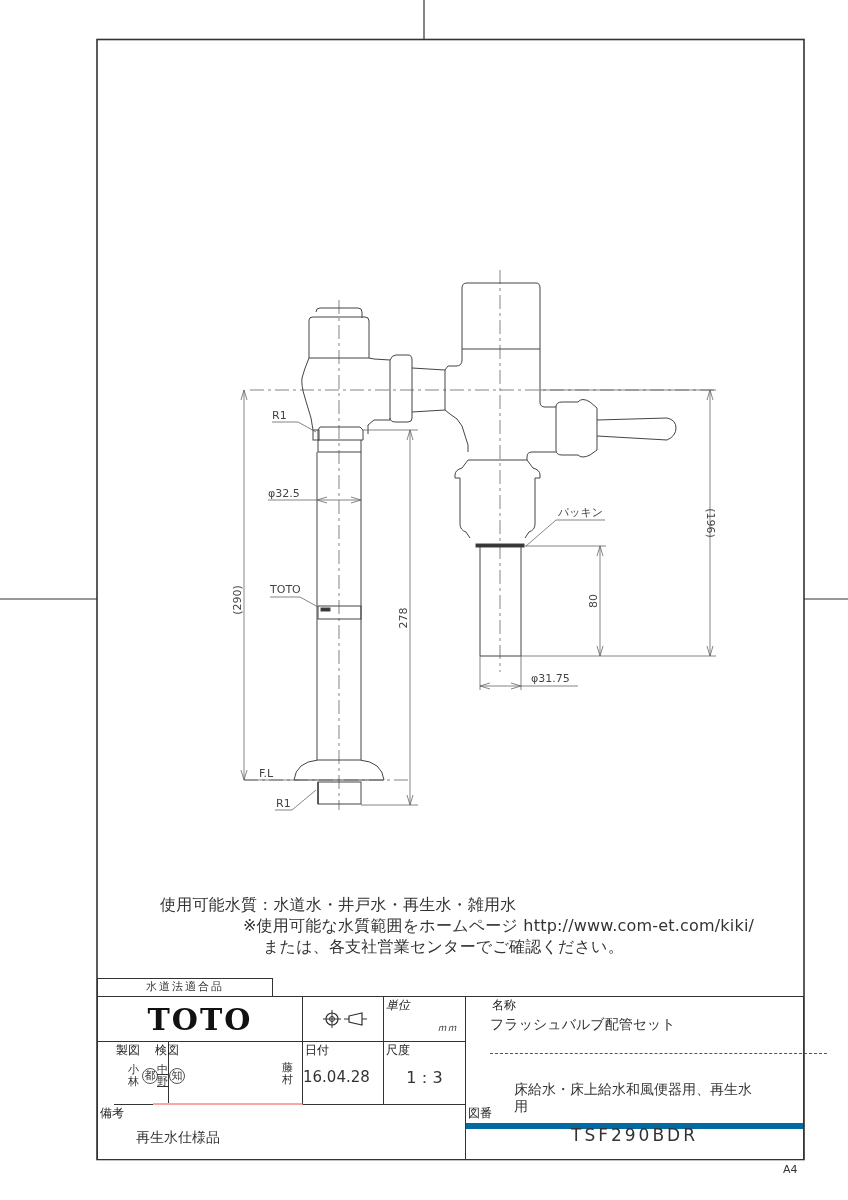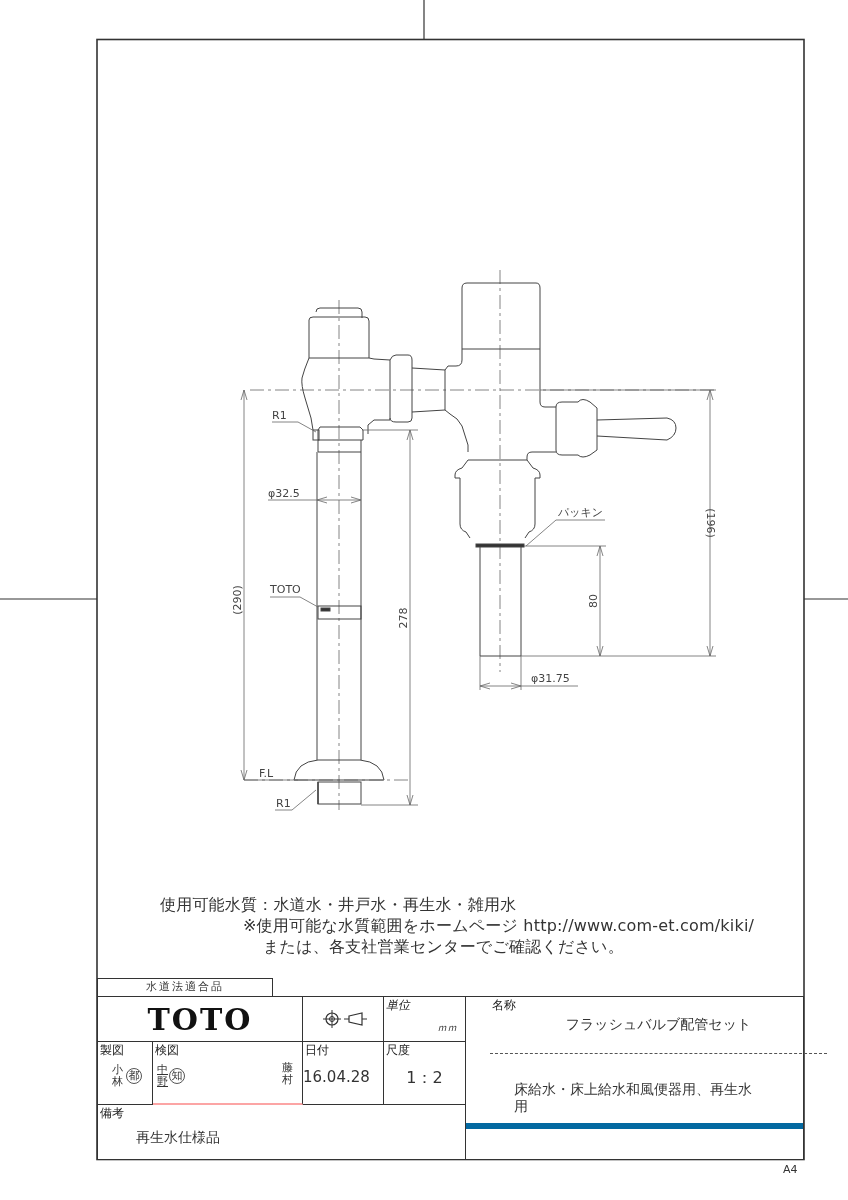--- a/index.html
+++ b/index.html
@@ -178,47 +178,51 @@
       <path d="M46,19 L59,16 L59,28 L46,25 Z" fill="none" stroke="#333" stroke-width="1.2"></path>
       <line x1="59" y1="22" x2="64" y2="22" stroke="#333" stroke-width="1"></line>
     </svg>
   </div>
   <div class="cell" style="left:286px; top:0; width:82px; height:45px; border-right:1px solid #333; border-bottom:1px solid #333;font-style:italic;">
     <div class="lbl">単位</div>
     <div class="val" style="right:8px; top:24px; font-size:10px;">ｍｍ</div>
   </div>
   <div class="cell" style="left:368px; top:0; width:337px; height:57px; border-bottom:1px dashed #555;margin-left:24px;">
     <div class="lbl">名称</div>
-    <div class="val" style="left:0; right:0; top:19px; text-align:center; font-size:14px;">フラッシュバルブ配管セット</div>
-  </div>
-
-  <div class="cell" style="left:0; top:45px; width:55px; height:63px; border-right:1px solid #333; border-bottom:1px solid #333;">
+    <div class="val" style="left:0; right:0; top:19px; text-align:left; font-size:14px;">フラッシュバルブ配管セット</div>
+  </div>
+
+  <div class="cell" style="left:16px; top:45px; width:55px; height:63px; border-right:1px solid #333; border-bottom:1px solid #333;">
     <div class="lbl">製図</div>
     <div class="val" style="left:14px; top:22px; font-size:11px; width:12px; line-height:12px; word-break:break-all;">小林</div>
     <div class="val" style="left:28px; top:26px; font-size:11px; border:1px solid #555; border-radius:50%; width:14px; height:14px; text-align:center; line-height:14px;">都</div>
   </div>
   <div class="cell" style="left:55px; top:45px; width:150px; height:63px; border-right:1px solid #333; border-bottom:2px solid #fca5a5;">
     <div class="lbl">検図</div>
     <div class="val" style="left:4px; top:22px; font-size:11px; width:12px; line-height:12px; word-break:break-all;text-decoration:underline;">中野</div>
     <div class="val" style="left:16px; top:26px; font-size:11px; border:1px solid #555; border-radius:50%; width:14px; height:14px; text-align:center; line-height:14px;">知</div>
     <div class="val" style="right:8px; top:20px; font-size:11px; width:12px; line-height:12px; word-break:break-all;">藤村</div>
   </div>
   <div class="cell" style="left:205px; top:45px; width:81px; height:63px; border-right:1px solid #333; border-bottom:1px solid #333;">
     <div class="lbl">日付</div>
     <div class="val" style="left:0; right:16px; top:26px; text-align:center; font-size:15px;">16.04.28</div>
   </div>
   <div class="cell" style="left:286px; top:45px; width:82px; height:63px; border-right:1px solid #333; border-bottom:1px solid #333;">
     <div class="lbl">尺度</div>
-    <div class="val" style="left:0; right:0; top:26px; text-align:center; font-size:16px;">1：2</div>
+    <div class="val" style="left:0; right:0; top:26px; text-align:center; font-size:16px;">1：3</div>
   </div>
   <div class="cell" style="left:368px; top:57px; width:337px; height:51px; border-bottom:6px solid #0369a1;margin-top:24px;">
     <div class="val" style="left:48px; top:3px; width:250px; font-size:14px; line-height:17px;">床給水・床上給水和風便器用、再生水用</div>
   </div>
 
   <div class="cell" style="left:367px; top:0; width:1px; height:162px; background:#333;"></div>
 
   <div class="cell" style="left:0; top:108px; width:367px; height:54px;">
     <div class="lbl">備考</div>
     <div class="val" style="left:38px; top:24px; font-size:14px;">再生水仕様品</div>
   </div>
+  <div class="cell" style="left:368px; top:108px; width:337px; height:54px;">
+    <div class="lbl">図番</div>
+    <div class="val" style="left:0; right:0; top:20px; text-align:center; font-size:17px; letter-spacing:3px;">TSF290BDR</div>
+  </div>
 </div>
 
 <div class="val" style="left:783px; top:1163px; font-size:11px;">A4</div>
 
 </body></html>

